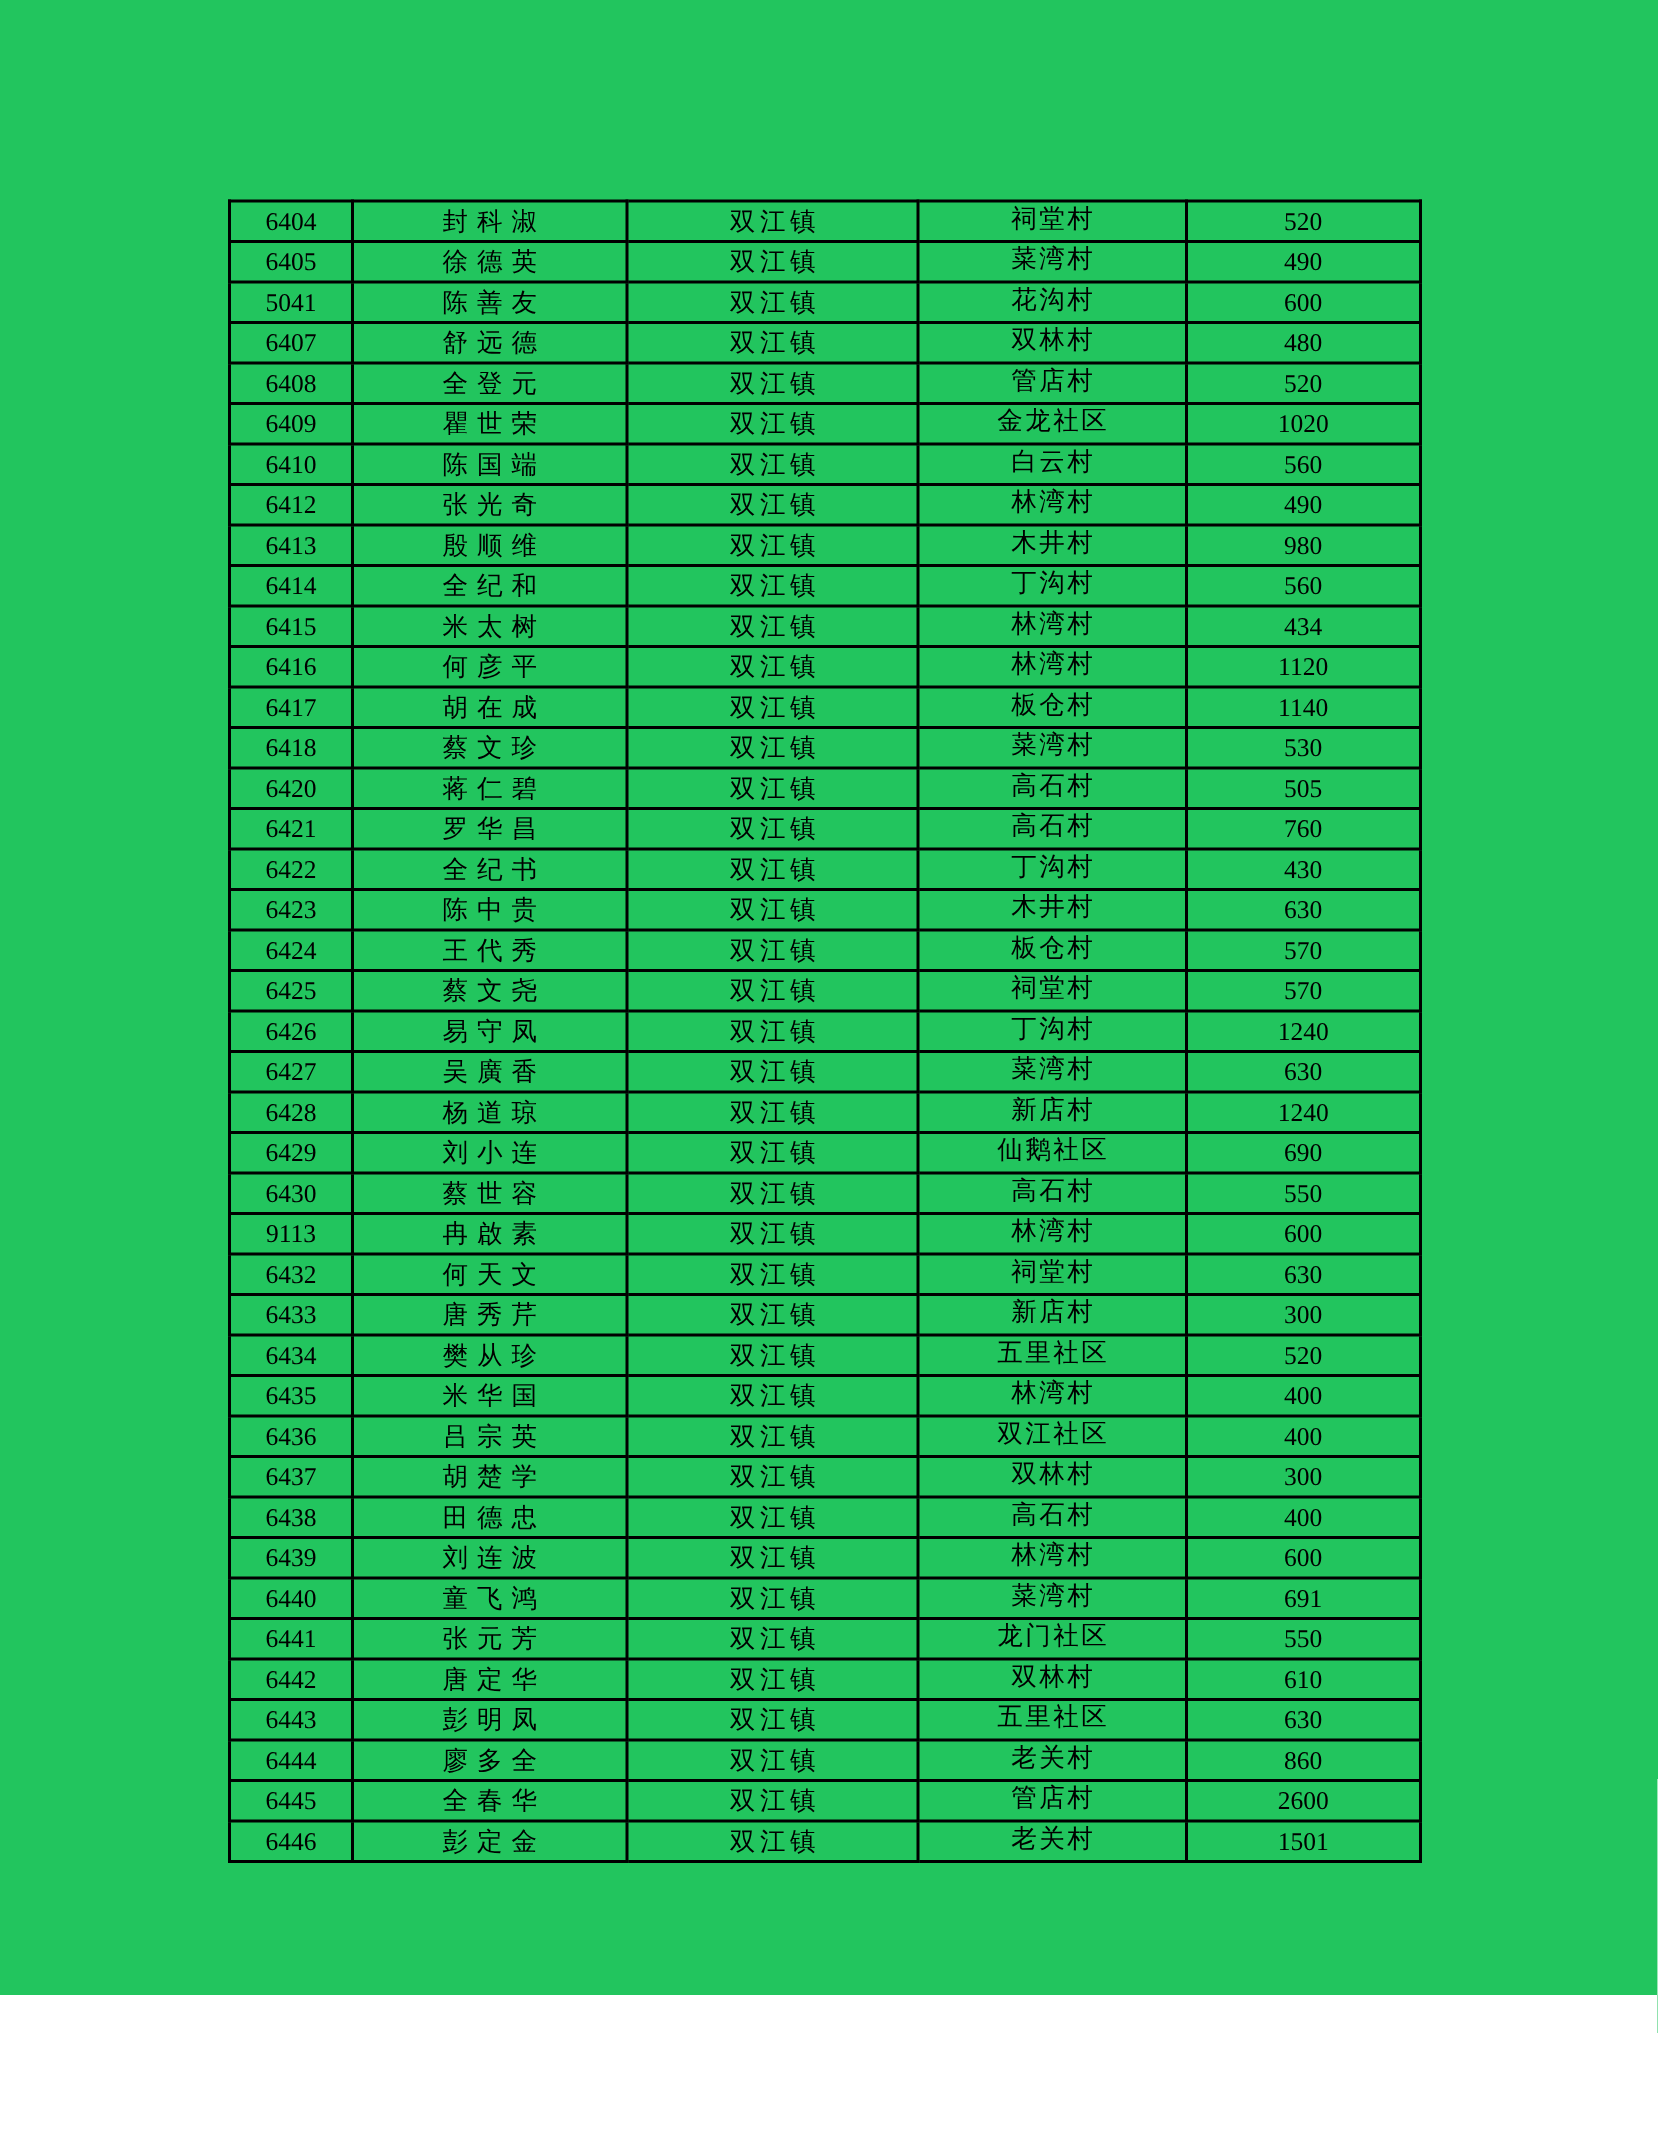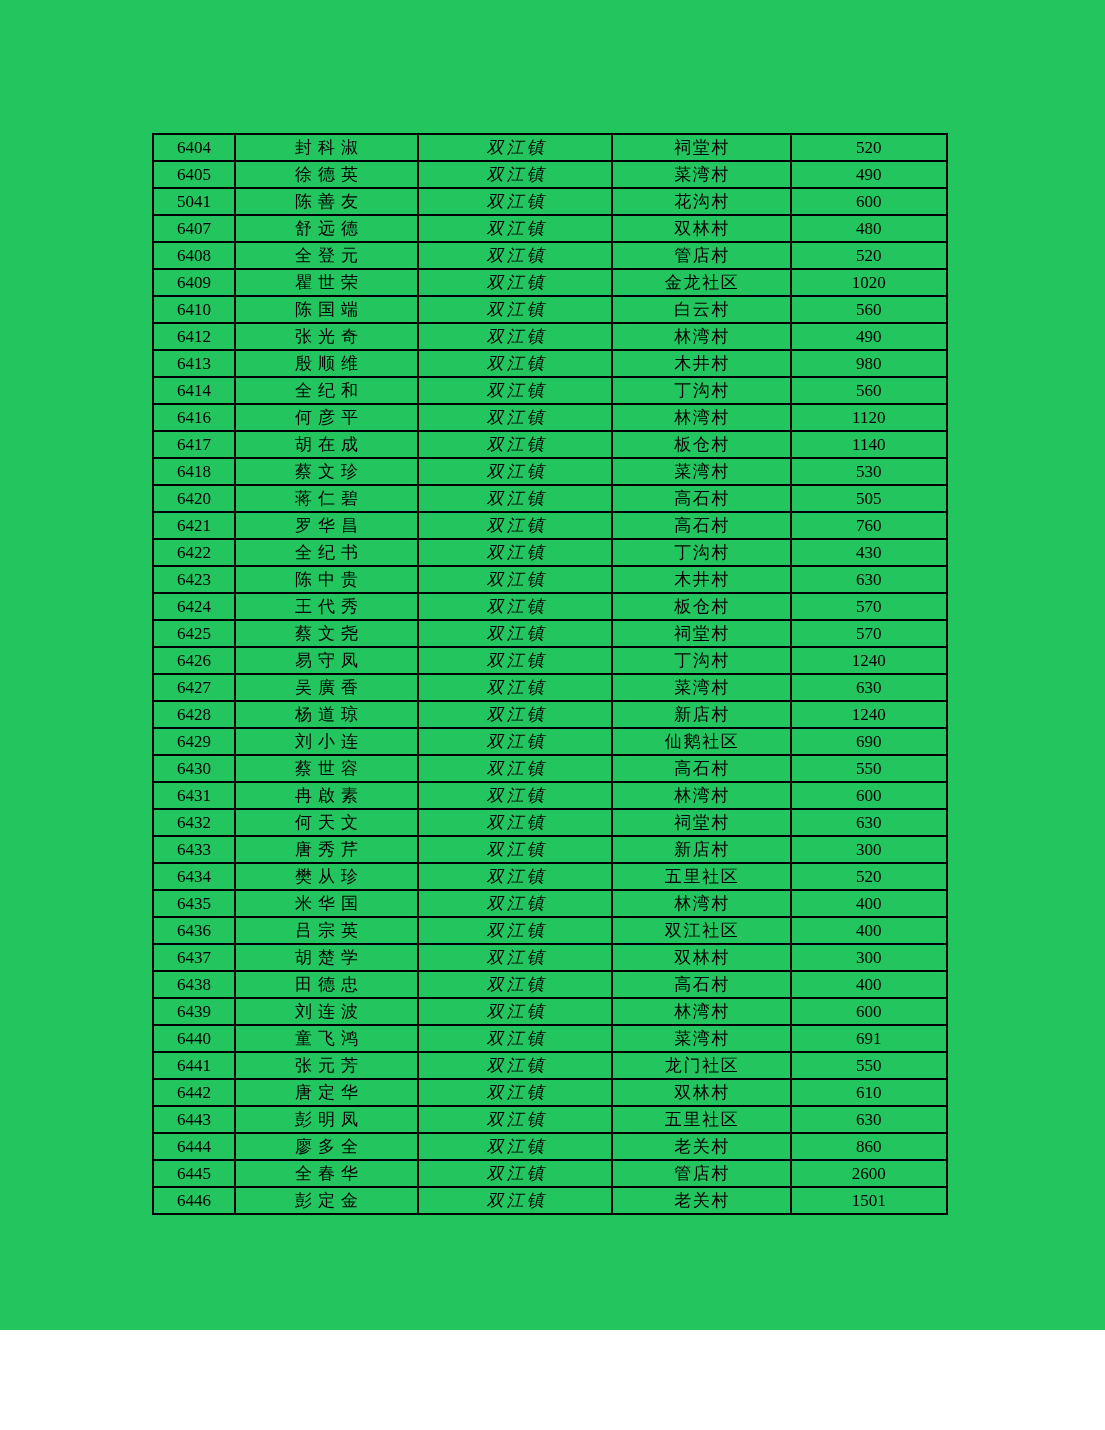--- a/index.html
+++ b/index.html
@@ -30,22 +30,22 @@
     padding: 0;
     text-align: center;
     vertical-align: middle;
     font-size: 17px;
     line-height: 25px;
     overflow: hidden;
     white-space: nowrap;
   }
   td.col-0 { width: 10.2%; }
   td.col-1 { width: 23.1%; letter-spacing: 0.35em; text-indent: 0.35em; }
-  td.col-2 { width: 24.5%; letter-spacing: 0.18em; text-indent: 0.18em; font-style: italic; }
-  td.col-3 { width: 22.5%; letter-spacing: 0.10em; text-indent: 0.10em; }
+  td.col-2 { width: 24.5%; letter-spacing: 0.18em; text-indent: 0.18em; }
+  td.col-3 { width: 22.5%; letter-spacing: 0.10em; text-indent: 0.10em; font-family: Liberation Mono, monospace; }
   td.col-4 { width: 19.7%; }
 </style>
 </head>
 <body>
 
 <div class="page">
   <table class="records">
     <tbody>
         <tr>
           <td class="col-0">6404</td>
@@ -111,20 +111,27 @@
           <td class="col-4">980</td>
         </tr>
         <tr>
           <td class="col-0">6414</td>
           <td class="col-1">全纪和</td>
           <td class="col-2">双江镇</td>
           <td class="col-3">丁沟村</td>
           <td class="col-4">560</td>
         </tr>
         <tr>
+          <td class="col-0">6415</td>
+          <td class="col-1">米太树</td>
+          <td class="col-2">双江镇</td>
+          <td class="col-3">林湾村</td>
+          <td class="col-4">434</td>
+        </tr>
+        <tr>
           <td class="col-0">6416</td>
           <td class="col-1">何彦平</td>
           <td class="col-2">双江镇</td>
           <td class="col-3">林湾村</td>
           <td class="col-4">1120</td>
         </tr>
         <tr>
           <td class="col-0">6417</td>
           <td class="col-1">胡在成</td>
           <td class="col-2">双江镇</td>
@@ -209,21 +216,21 @@
           <td class="col-4">690</td>
         </tr>
         <tr>
           <td class="col-0">6430</td>
           <td class="col-1">蔡世容</td>
           <td class="col-2">双江镇</td>
           <td class="col-3">高石村</td>
           <td class="col-4">550</td>
         </tr>
         <tr>
-          <td class="col-0">6431</td>
+          <td class="col-0">9113</td>
           <td class="col-1">冉啟素</td>
           <td class="col-2">双江镇</td>
           <td class="col-3">林湾村</td>
           <td class="col-4">600</td>
         </tr>
         <tr>
           <td class="col-0">6432</td>
           <td class="col-1">何天文</td>
           <td class="col-2">双江镇</td>
           <td class="col-3">祠堂村</td>

